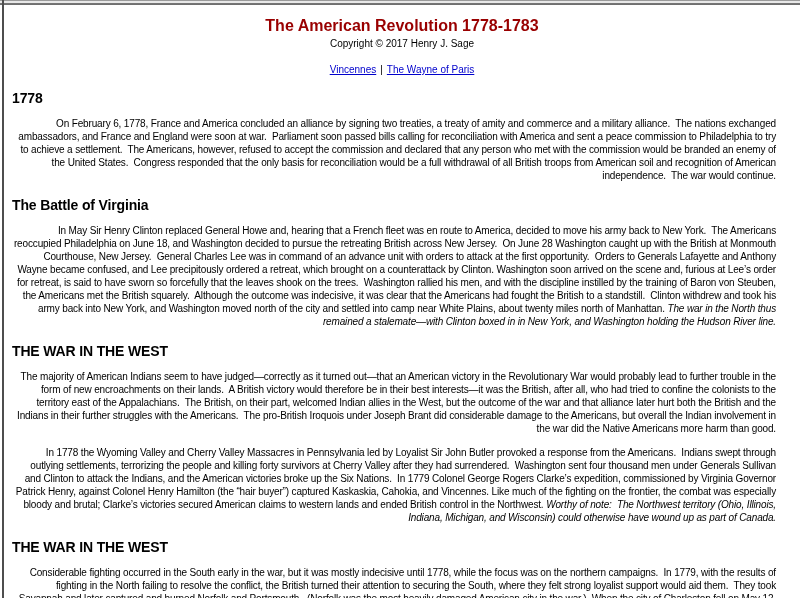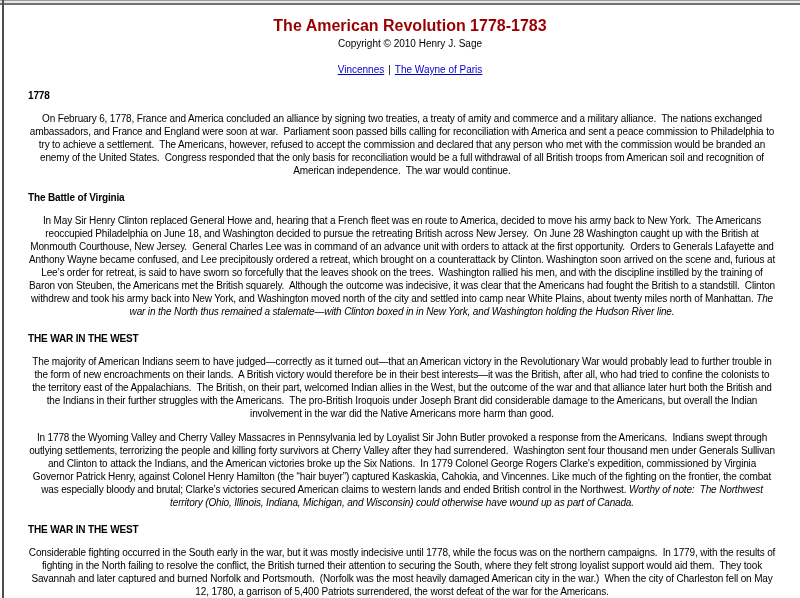--- a/index.html
+++ b/index.html
@@ -16,21 +16,21 @@
     height: 5px;
     background: linear-gradient(to bottom, #9a9a9a 0px, #9a9a9a 1px, #e8e8e8 1px, #e8e8e8 3px, #787878 3px, #6d6d6d 5px);
   }
   .left-frame-line {
     position: absolute; top: 0; bottom: 0; left: 2px;
     width: 2px;
     background: #4e4e4e;
   }
   .page {
     position: absolute; top: 5px; left: 4px; right: 0; bottom: 0;
-    padding: 0 8px 0 24px;
+    padding: 0 8px 0 8px;
     overflow: hidden;
   }
   h1.title {
     margin: 12px 0 3px 0;
     text-align: center;
     font-size: 16px;
     font-weight: bold;
     color: #990000;
   }
   .copyright {
@@ -43,46 +43,46 @@
     font-size: 10px;
     margin: 15px 0 0 0;
   }
   .nav a {
     color: #0000cc;
     text-decoration: underline;
     cursor: pointer;
   }
   .nav .sep { margin: 0 4px; color: #000; }
   h2.section {
-    font-size: 10px;
+    font-size: 14px;
     font-weight: bold;
     margin: 15px 0 0 0;
     letter-spacing: -0.15px;
   }
   p.body-para {
     font-size: 10px;
     line-height: 13px;
     letter-spacing: -0.15px;
     margin: 11px 16px 0 0;
     white-space: pre-wrap;
-    text-align: center;
+    text-align: right;
   }
   p.body-para span.it { font-style: italic; }
 </style>
 </head>
 <body>
 
 <div class="top-band"></div>
 <div class="left-frame-line"></div>
 
 <div class="page">
 
   <h1 class="title">The American Revolution 1778-1783</h1>
 
-  <div class="copyright">Copyright © 2010 Henry J. Sage</div>
+  <div class="copyright">Copyright © 2017 Henry J. Sage</div>
 
   <div class="nav">
     <a href="#">Vincennes</a><span class="sep">|</span><a href="#">The Wayne of Paris</a>
   </div>
 
   <h2 class="section">1778</h2>
   <p class="body-para"><span>On February 6, 1778, France and America concluded an alliance by signing two treaties, a treaty of amity and commerce and a military alliance.  The nations exchanged ambassadors, and France and England were soon at war.  Parliament soon passed bills calling for reconciliation with America and sent a peace commission to Philadelphia to try to achieve a settlement.  The Americans, however, refused to accept the commission and declared that any person who met with the commission would be branded an enemy of the United States.  Congress responded that the only basis for reconciliation would be a full withdrawal of all British troops from American soil and recognition of American independence.  The war would continue.</span></p>
 
   <h2 class="section">The Battle of Virginia</h2>
   <p class="body-para"><span>In May Sir Henry Clinton replaced General Howe and, hearing that a French fleet was en route to America, decided to move his army back to New York.  The Americans reoccupied Philadelphia on June 18, and Washington decided to pursue the retreating British across New Jersey.  On June 28 Washington caught up with the British at Monmouth Courthouse, New Jersey.  General Charles Lee was in command of an advance unit with orders to attack at the first opportunity.  Orders to Generals Lafayette and Anthony Wayne became confused, and Lee precipitously ordered a retreat, which brought on a counterattack by Clinton. Washington soon arrived on the scene and, furious at Lee’s order for retreat, is said to have sworn so forcefully that the leaves shook on the trees.  Washington rallied his men, and with the discipline instilled by the training of Baron von Steuben, the Americans met the British squarely.  Although the outcome was indecisive, it was clear that the Americans had fought the British to a standstill.  Clinton withdrew and took his army back into New York, and Washington moved north of the city and settled into camp near White Plains, about twenty miles north of Manhattan. </span><span class="it">The war in the North thus remained a stalemate—with Clinton boxed in in New York, and Washington holding the Hudson River line.</span></p>

